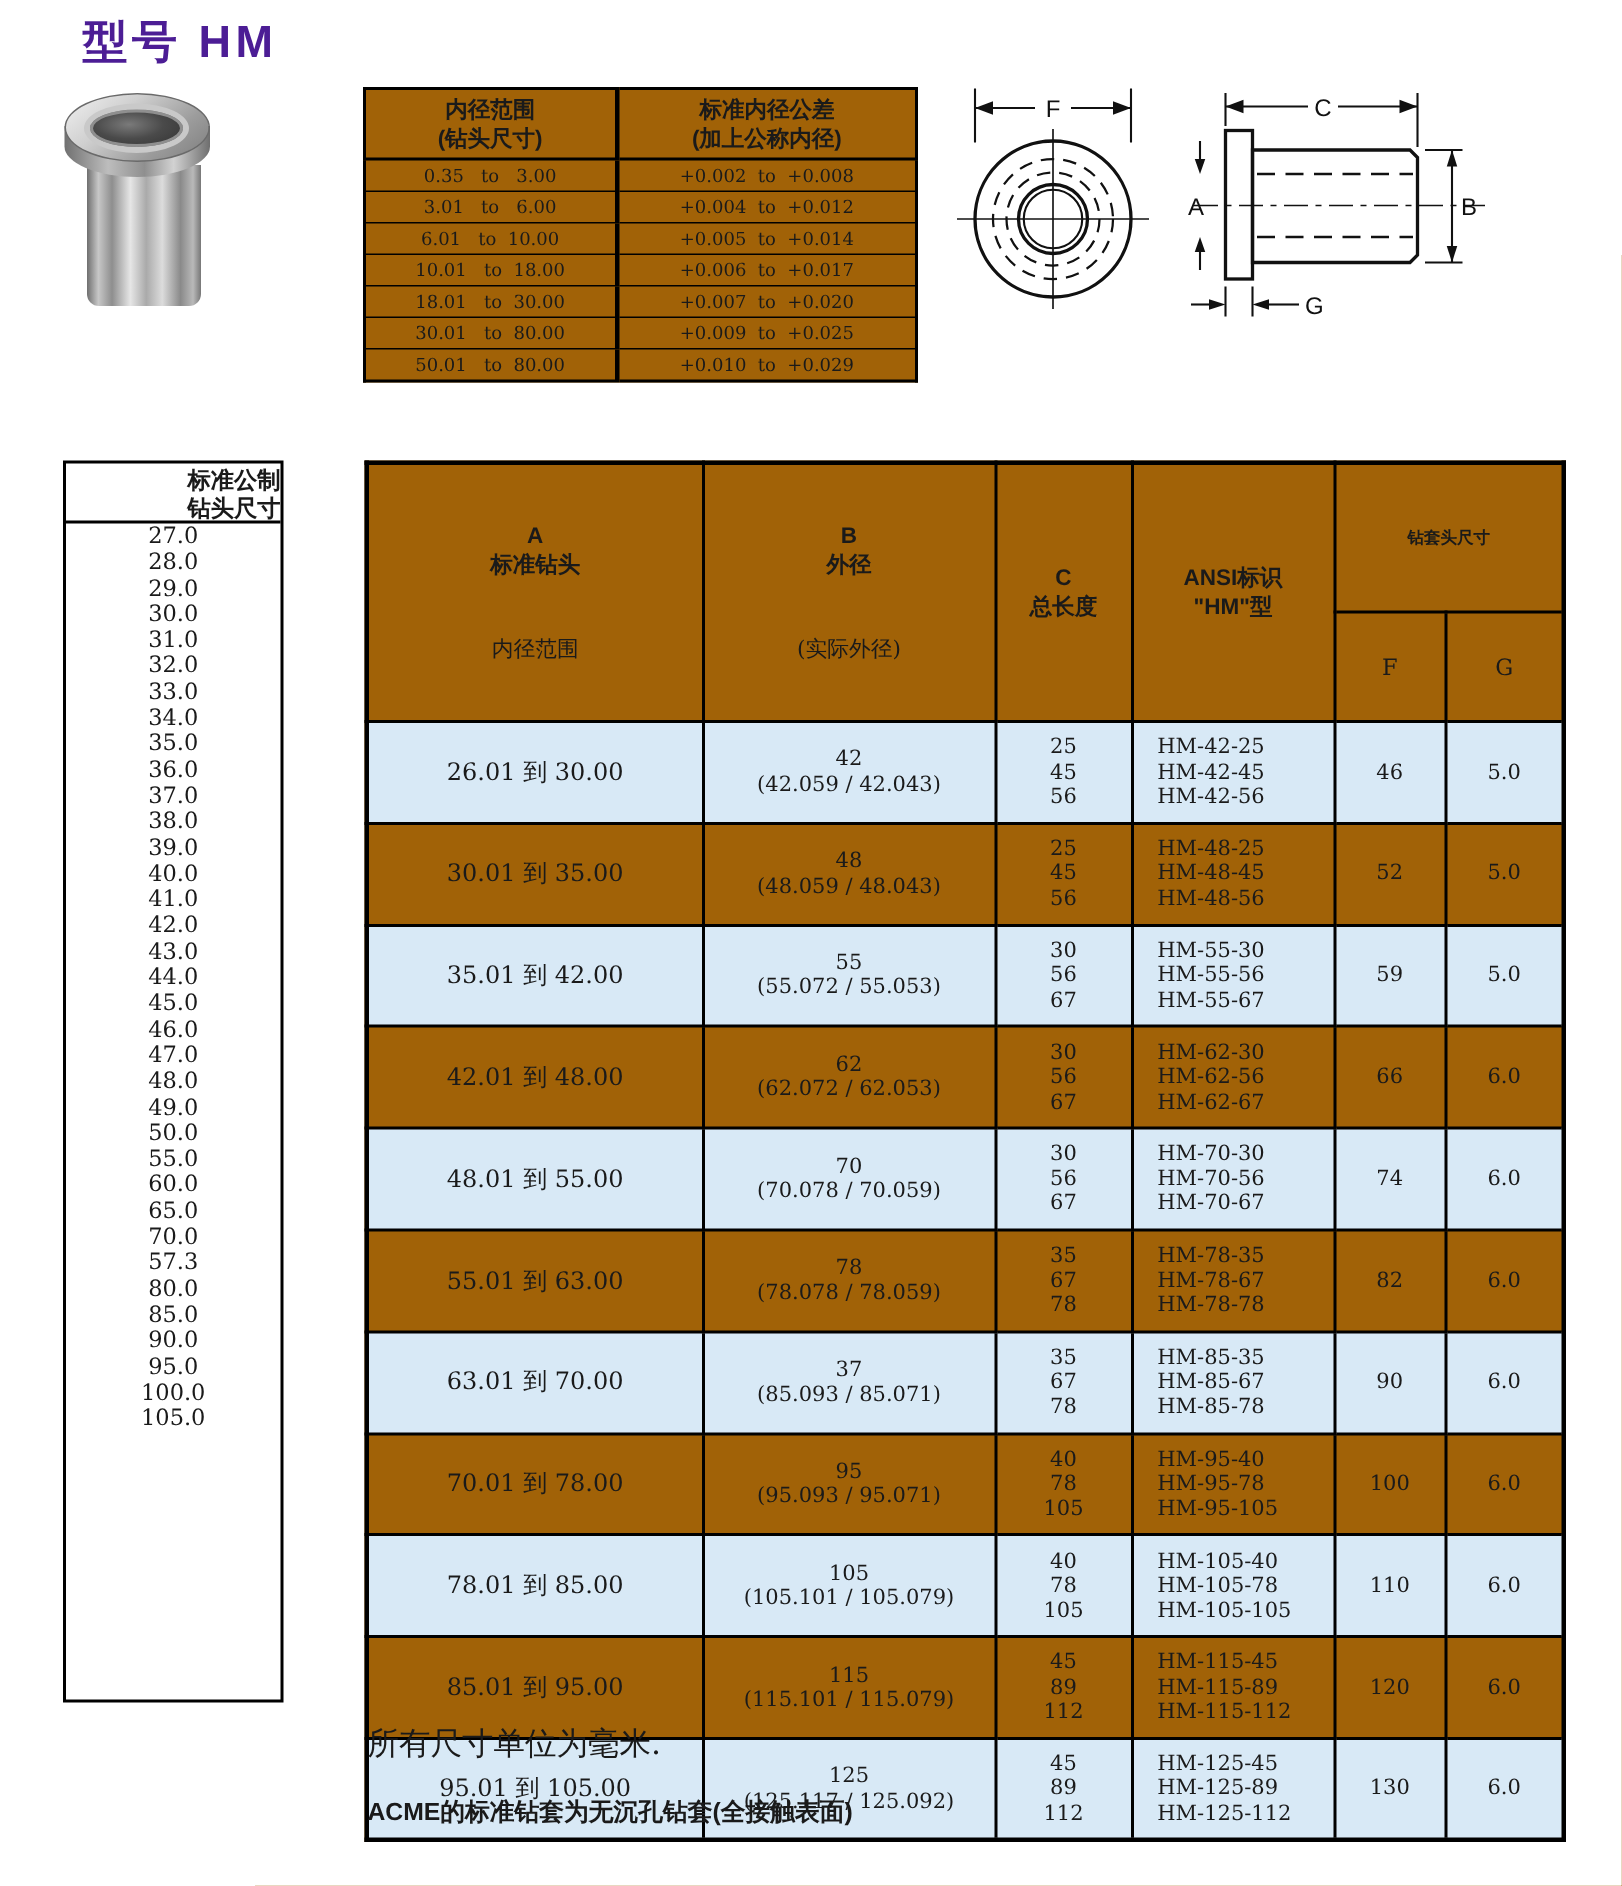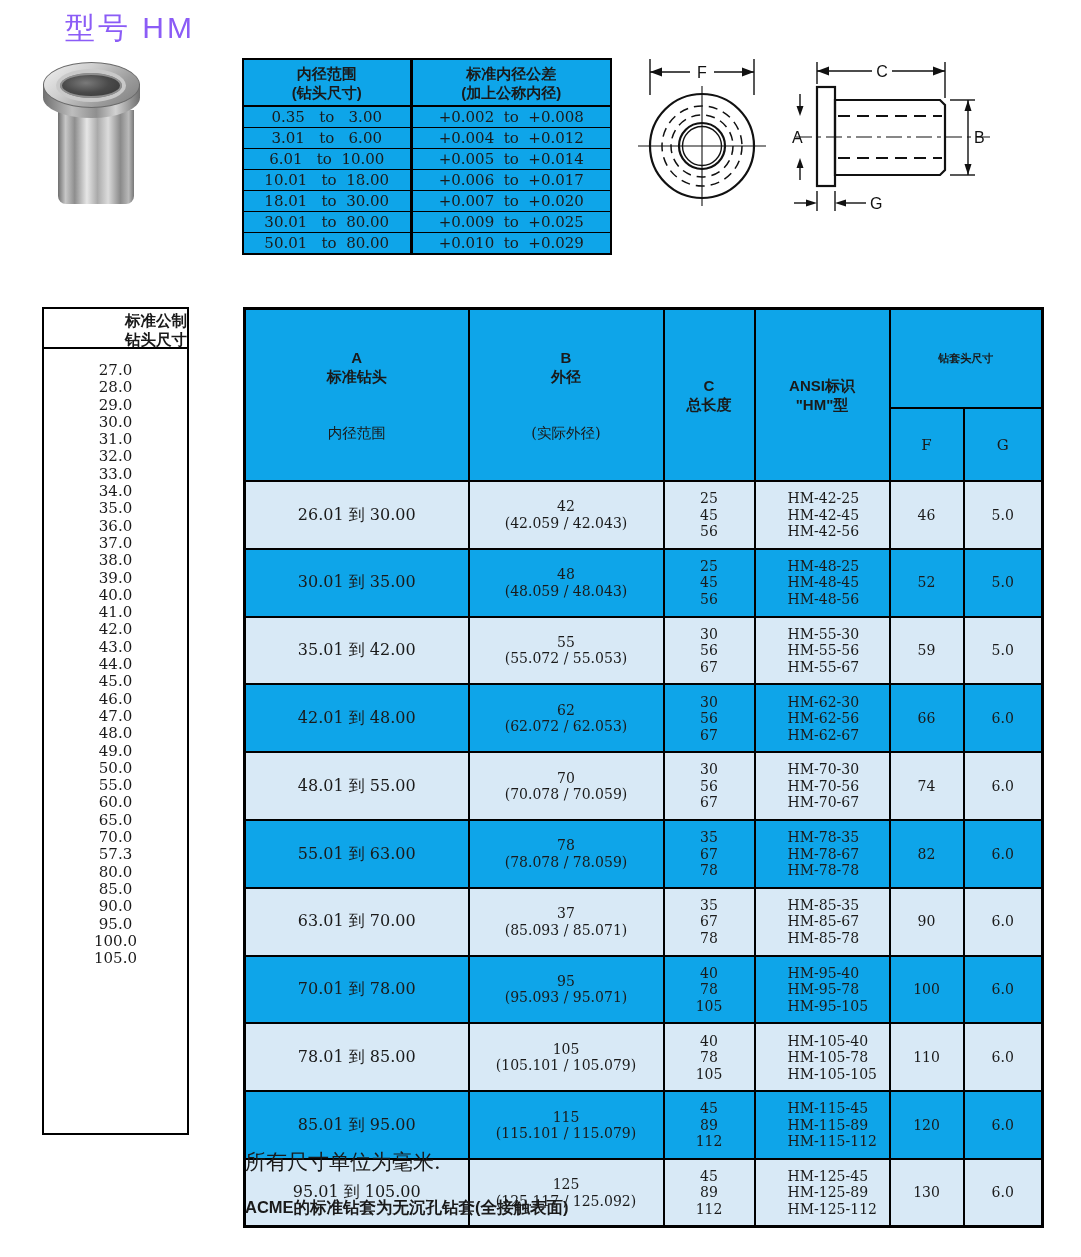--- a/index.html
+++ b/index.html
@@ -3,23 +3,23 @@
 <meta charset="utf-8">
 <style>
   * { margin:0; padding:0; box-sizing:border-box; }
   html,body { background:#ffffff; }
   body {
     width:1081px; height:1257px; position:relative; overflow:hidden;
     font-family:"DejaVu Serif", serif; color:#1a1a1a;
   }
 
   .page-title {
-    position:absolute; left:65px; top:8px;
-    font-family:"Liberation Sans", sans-serif; font-weight:400;
-    font-size:30px; letter-spacing:3px; color:#8b5cf6;
+    position:absolute; left:55px; top:8px;
+    font-family:"Liberation Sans", sans-serif; font-weight:700;
+    font-size:30px; letter-spacing:3px; color:#4c1d95;
   }
 
   
   .photo { position:absolute; left:40px; top:60px; width:102px; height:146px; }
   .ph-body {
     position:absolute; left:18px; top:50px; width:76px; height:94px;
     background:linear-gradient(90deg,#6f6f6f 0%,#c7c7c7 10%,#8e8e8e 22%,#e6e6e6 38%,#aaaaaa 52%,#dcdcdc 66%,#8a8a8a 82%,#b9b9b9 93%,#777 100%);
     border-radius:0 0 8px 8px;
   }
   .ph-flange-side {
@@ -34,65 +34,65 @@
     border:1px solid #6a6a6a;
   }
   .ph-bore {
     position:absolute; left:16px; top:9px; width:70px; height:33px;
     border-radius:50%;
     background:radial-gradient(ellipse at 42% 40%, #7a7a7a 0%, #4a4a4a 45%, #303030 100%);
     border:4px solid #c9c9c9; box-shadow:inset 0 0 0 2px #8f8f8f;
   }
 
   
-  table { border-collapse:collapse; position:absolute; table-layout:fixed; background:#0ea5e9; }
+  table { border-collapse:collapse; position:absolute; table-layout:fixed; background:#a16207; }
   td, th { vertical-align:middle; }
 
   
   .tol-table { left:242px; top:58px; width:368px; border:2.5px solid #000; }
   .tol-table th {
     border:2px solid #000; height:47px;
     font-family:"Liberation Sans", sans-serif; font-weight:700; font-size:15px;
     line-height:19px; white-space:pre-line; text-align:center;
   }
   .tol-table th:first-child { border-right:3px solid #000; }
   .tol-table td {
     border:1.5px solid #000; height:20.6px; line-height:20px;
-    font-size:15px; text-align:center; white-space:pre-wrap;
+    font-size:12px; text-align:center; white-space:pre-wrap;
   }
   .tol-table td:first-child { border-right:3px solid #000; }
 
   
   .sidebar {
     position:absolute; left:42px; top:307px; width:147px; height:828px;
     border:2.5px solid #000; background:#fff;
   }
   .sidebar-header {
     height:40px; border-bottom:2.5px solid #000; padding-top:2px;
     font-family:"Liberation Sans", sans-serif; font-weight:700; font-size:15.5px;
     line-height:19px; text-align:right; white-space:pre-line;
   }
-  .sidebar-values { padding-top:13px; text-align:center; font-size:15px; line-height:17.3px; }
+  .sidebar-values { text-align:center; font-size:15px; line-height:17.3px; }
 
   
   .main-table { left:243px; top:307px; width:798px; border:3px solid #000; }
   .main-table th, .main-table td { border:2px solid #000; white-space:pre-wrap; text-align:center; }
   .main-table thead tr:first-child { height:48px; }
   .main-table thead tr:nth-child(2) { height:35px; }
   .main-table tbody tr { height:67.8px; }
   .th-bold {
     font-family:"Liberation Sans", sans-serif; font-weight:700; font-size:15px;
     line-height:19px; white-space:pre-line;
   }
   .th-sub { font-size:14.5px; font-weight:400; line-height:18px; font-family:"DejaVu Serif", serif; }
   .th-group { font-family:"Liberation Sans", sans-serif; font-weight:700; font-size:11px; }
   .th-fg { font-weight:400; font-size:15px; font-family:"DejaVu Serif", serif; }
   .main-table td { font-size:14px; line-height:16.5px; }
   .main-table td:nth-child(1) { font-size:16px; }
-  .main-table td:nth-child(4) { text-align:left; padding-left:32px; }
+  .main-table td:nth-child(4) { text-align:left; padding-left:16px; }
 
   
   .note-units { position:absolute; left:245px; top:1148px; font-size:21px; }
   .note-acme {
     position:absolute; left:245px; top:1197px;
     font-family:"Liberation Sans", sans-serif; font-weight:700; font-size:16.5px;
   }
 
   
   svg { position:absolute; }

